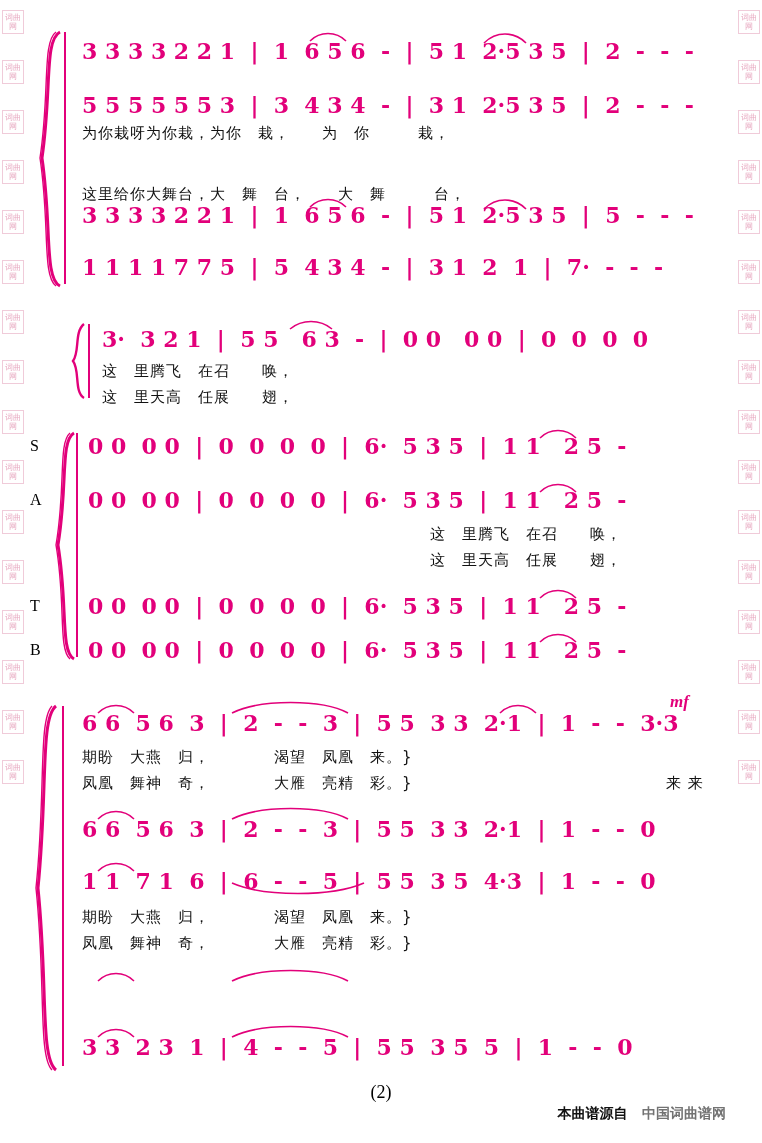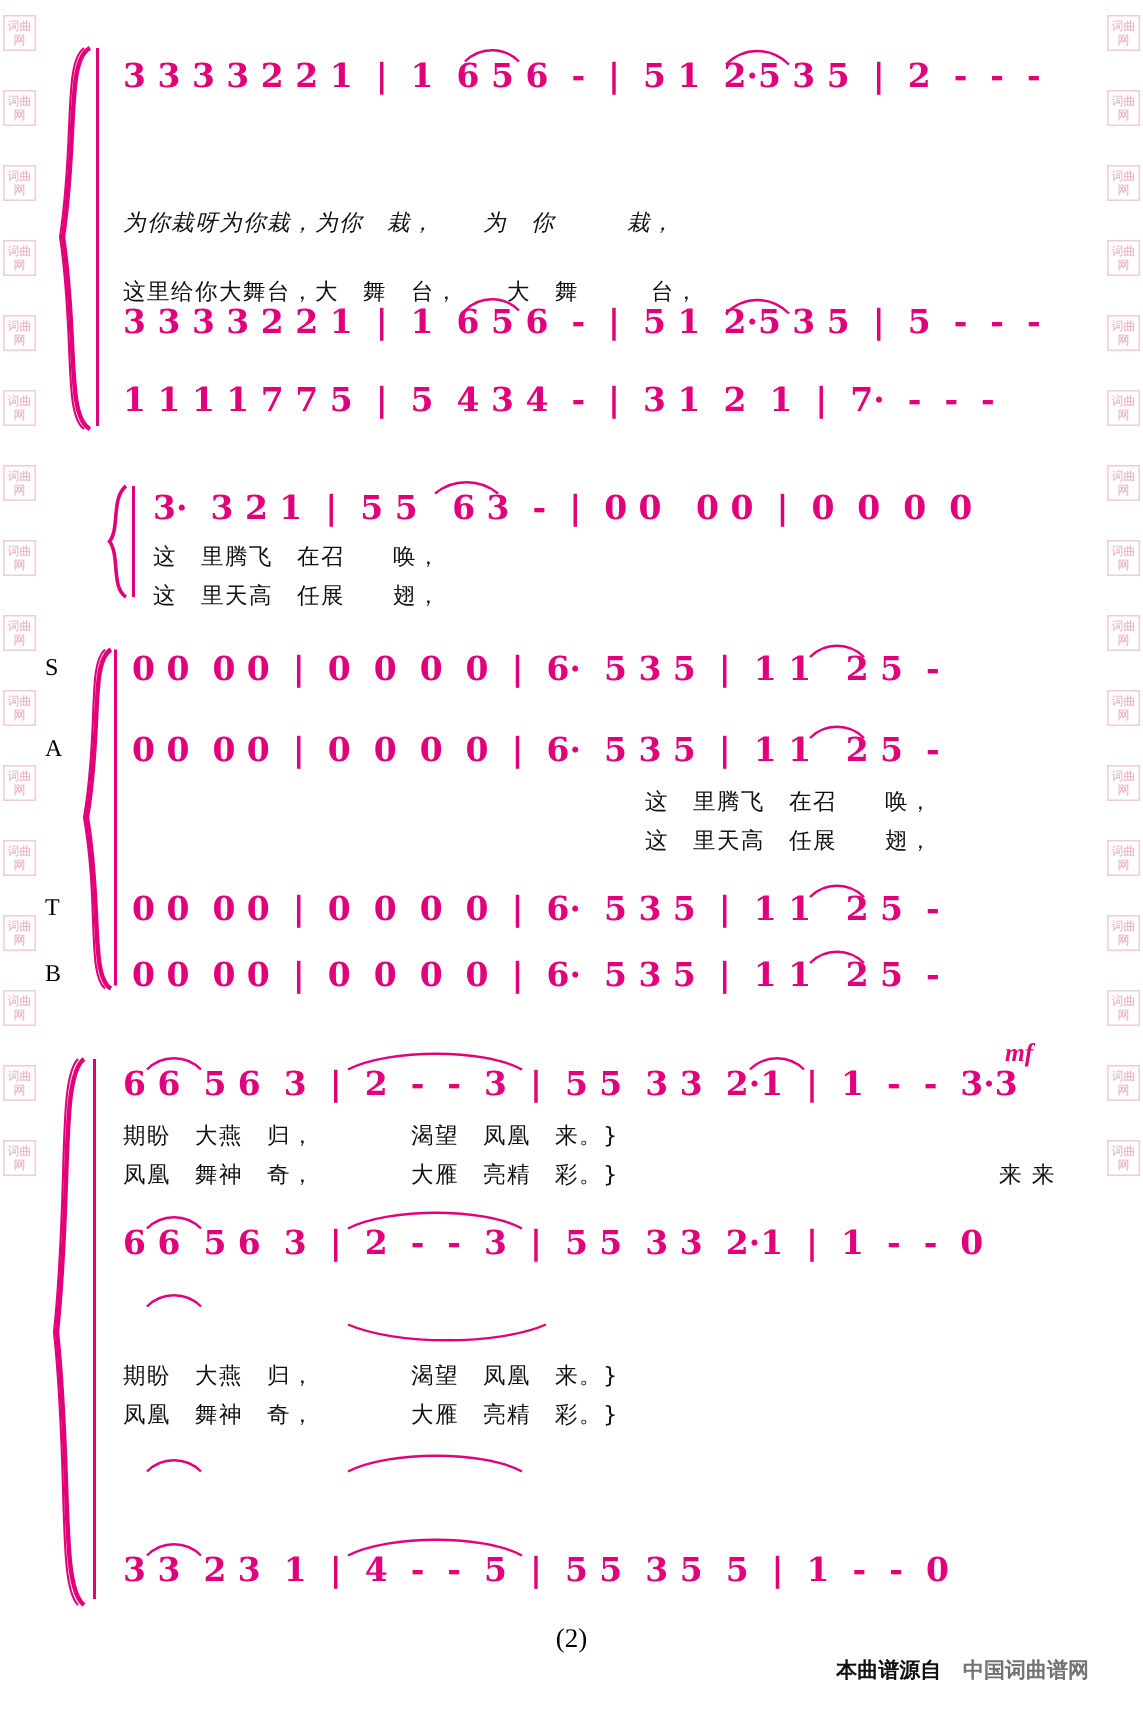--- a/index.html
+++ b/index.html
@@ -135,21 +135,22 @@
 
     <div class="brace" style="left:6px;top:30px;">
       <svg width="26" height="258" viewBox="0 0 26 258">
         <path d="M24 2 C8 10 16 60 6 128 C16 196 8 248 24 256" fill="none" stroke="#e2007a" stroke-width="3"></path>
         <path d="M20 2 C6 12 14 62 4 128 C14 194 6 246 20 256" fill="none" stroke="#e2007a" stroke-width="1.4"></path>
       </svg>
     </div>
     <div class="bar" style="left:34px;top:32px;height:252px;"></div>
 
     <div class="row notes" style="left:52px;top:38px;">3 3 3 3 2 2 1  |  1  6 5 6  -  |  5 1  2·5 3 5  |  2  -  -  -</div>
-    <div class="row lyric" style="left:52px;top:139px;font-style:italic;">为你栽呀为你栽，为你　栽，　　为　你　　　栽，</div>
+    <div class="row notes" style="left:52px;top:92px;">5 5 5 5 5 5 3  |  3  4 3 4  -  |  3 1  2·5 3 5  |  2  -  -  -</div>
+    <div class="row lyric" style="left:52px;top:124px;">为你栽呀为你栽，为你　栽，　　为　你　　　栽，</div>
     <div class="row lyric" style="left:52px;top:158px;margin-top:27px;">这里给你大舞台，大　舞　台，　　大　舞　　　台，</div>
     <div class="row notes" style="left:52px;top:202px;">3 3 3 3 2 2 1  |  1  6 5 6  -  |  5 1  2·5 3 5  |  5  -  -  -</div>
     <div class="row notes" style="left:52px;top:254px;">1 1 1 1 7 7 5  |  5  4 3 4  -  |  3 1  2  1  |  7·  -  -  -</div>
 
     <div class="tie" style="left:278px;top:30px;">
       <svg width="40" height="12">
           <path d="M2 11 C12 1 28 1 38 11" fill="none" stroke="#e2007a" stroke-width="1.6"></path>
         </svg>
     </div>
     <div class="tie" style="left:452px;top:30px;">
@@ -240,20 +241,21 @@
     <div class="bar" style="left:32px;top:16px;height:360px;"></div>
 
     <div class="mf" style="left:640px;top:2px;">mf</div>
 
     <div class="row notes" style="left:52px;top:20px;">6 6  5 6  3  |  2  -  -  3  |  5 5  3 3  2·1  |  1  -  -  3·3</div>
     <div class="row lyric" style="left:52px;top:58px;">期盼　大燕　归，　　　　渴望　凤凰　来。}</div>
     <div class="row lyric" style="left:52px;top:84px;">凤凰　舞神　奇，　　　　大雁　亮精　彩。}</div>
     <div class="row lyric" style="left:636px;top:84px;">来 来</div>
 
     <div class="row notes" style="left:52px;top:126px;">6 6  5 6  3  |  2  -  -  3  |  5 5  3 3  2·1  |  1  -  -  0</div>
+    <div class="row notes" style="left:52px;top:178px;">1 1  7 1  6  |  6  -  -  5  |  5 5  3 5  4·3  |  1  -  -  0</div>
     <div class="row lyric" style="left:52px;top:218px;">期盼　大燕　归，　　　　渴望　凤凰　来。}</div>
     <div class="row lyric" style="left:52px;top:244px;">凤凰　舞神　奇，　　　　大雁　亮精　彩。}</div>
     <div class="row notes" style="left:52px;top:344px;">3 3  2 3  1  |  4  -  -  5  |  5 5  3 5  5  |  1  -  -  0</div>
 
     <div class="tie" style="left:66px;top:12px;">
       <svg width="40" height="12">
           <path d="M2 11 C12 1 28 1 38 11" fill="none" stroke="#e2007a" stroke-width="1.6"></path>
         </svg>
     </div>
     <div class="tie" style="left:200px;top:8px;">

